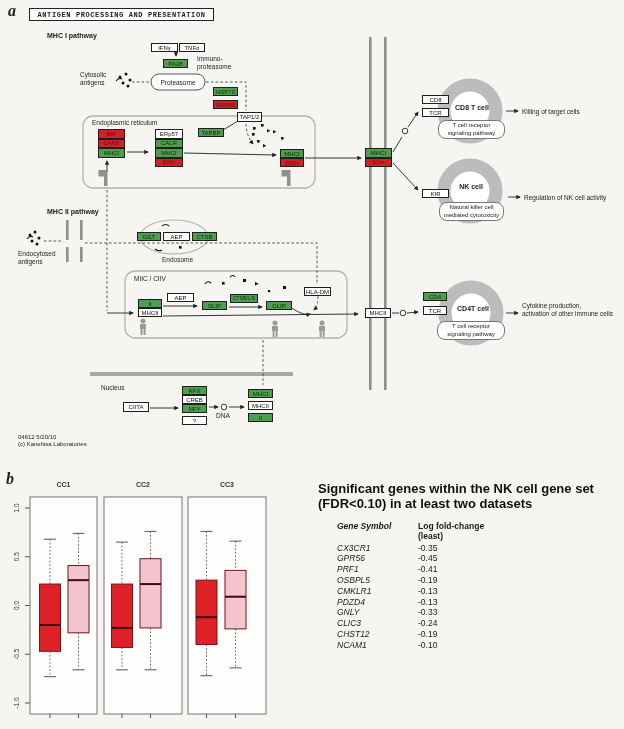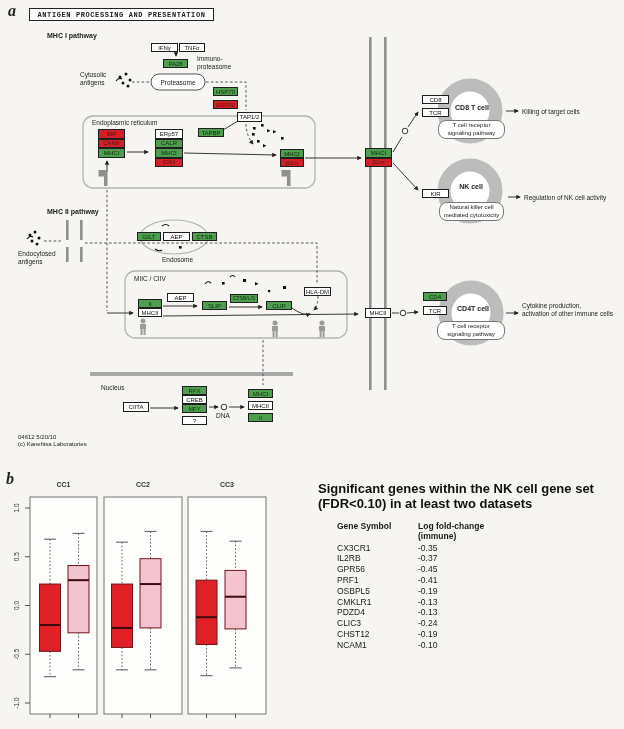--- a/index.html
+++ b/index.html
@@ -22,25 +22,25 @@
   .titlebox{position:absolute;left:29px;top:8px;width:185px;height:13px;box-sizing:border-box;
       border:1.5px solid #222;background:#fff;display:flex;align-items:center;justify-content:center;
       font:7px "Liberation Mono",monospace;letter-spacing:.6px;font-weight:bold;color:#222;}
   .ovallbl{position:absolute;display:flex;align-items:center;justify-content:center;
       font:6.5px "Liberation Sans",sans-serif;color:#222;}
   
   #gene-table{position:absolute;left:318px;top:481px;width:300px;}
   .gt-title{font-weight:bold;font-size:13px;line-height:1.18;white-space:pre-line;color:#111;}
   .gt-head{display:flex;margin-top:9px;padding-left:19px;font-weight:bold;font-size:8.5px;line-height:1.18;}
   .gt-c1{width:81px;}
-  .gt-head .gt-c1{}
+  .gt-head .gt-c1{font-style:italic;}
   .gt-c2{white-space:pre-line;}
   #gene-rows{margin-top:2px;}
   .gt-row{display:flex;padding-left:19px;font-size:8.5px;line-height:10.8px;}
-  .gt-row .gt-c1{}
+  .gt-row .gt-c1{font-style:italic;}
   svg{position:absolute;left:0;top:0;}
 </style>
 </head>
 <body>
 
 <div class="page">
 
   <div style="position:absolute;left:0;top:0;width:624px;height:470px;">
 
     <svg width="624" height="470">
@@ -331,50 +331,50 @@
           <text x="19" y="233" text-anchor="middle" transform="rotate(-90 19 233)" style="font:6.5px &quot;Liberation Sans&quot;,sans-serif" fill="#333">-1.0</text>
         </svg>
       </div>
 
     <div id="gene-table" style="left:318px;top:11px;">
       <div class="gt-title">Significant genes within the NK cell gene set
 (FDR&lt;0.10) in at least two datasets</div>
       <div class="gt-head">
         <div class="gt-c1">Gene Symbol</div>
         <div class="gt-c2">Log fold-change
-(immune)</div>
+(least)</div>
       </div>
       <div id="gene-rows">
           <div class="gt-row">
             <div class="gt-c1">CX3CR1</div>
             <div>-0.35</div>
           </div>
           <div class="gt-row">
-            <div class="gt-c1">IL2RB</div>
-            <div>-0.37</div>
-          </div>
-          <div class="gt-row">
             <div class="gt-c1">GPR56</div>
             <div>-0.45</div>
           </div>
           <div class="gt-row">
             <div class="gt-c1">PRF1</div>
             <div>-0.41</div>
           </div>
           <div class="gt-row">
             <div class="gt-c1">OSBPL5</div>
             <div>-0.19</div>
           </div>
           <div class="gt-row">
             <div class="gt-c1">CMKLR1</div>
             <div>-0.13</div>
           </div>
           <div class="gt-row">
             <div class="gt-c1">PDZD4</div>
             <div>-0.13</div>
+          </div>
+          <div class="gt-row">
+            <div class="gt-c1">GNLY</div>
+            <div>-0.33</div>
           </div>
           <div class="gt-row">
             <div class="gt-c1">CLIC3</div>
             <div>-0.24</div>
           </div>
           <div class="gt-row">
             <div class="gt-c1">CHST12</div>
             <div>-0.19</div>
           </div>
           <div class="gt-row">

